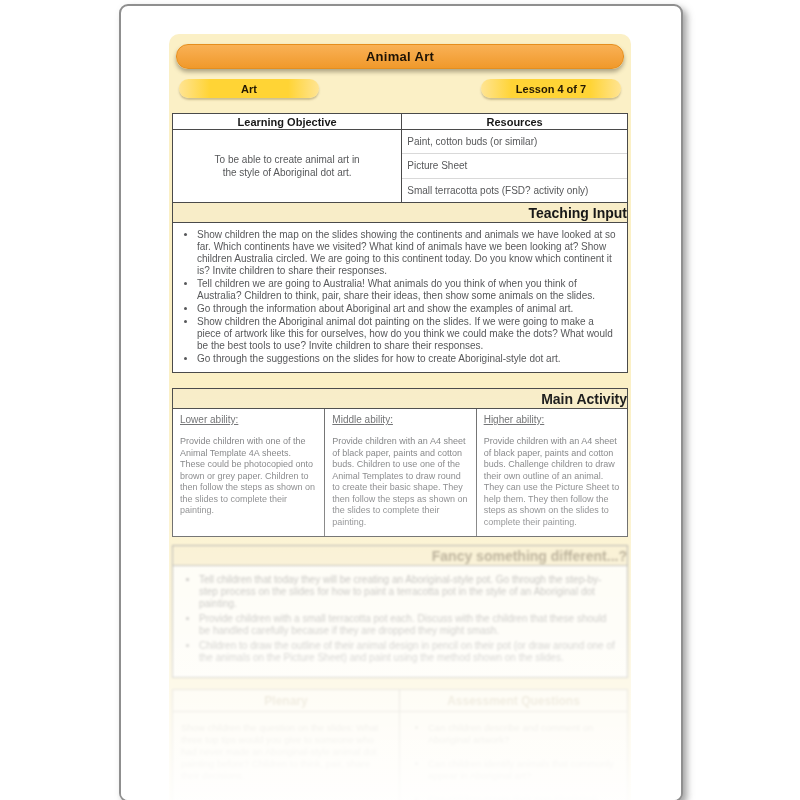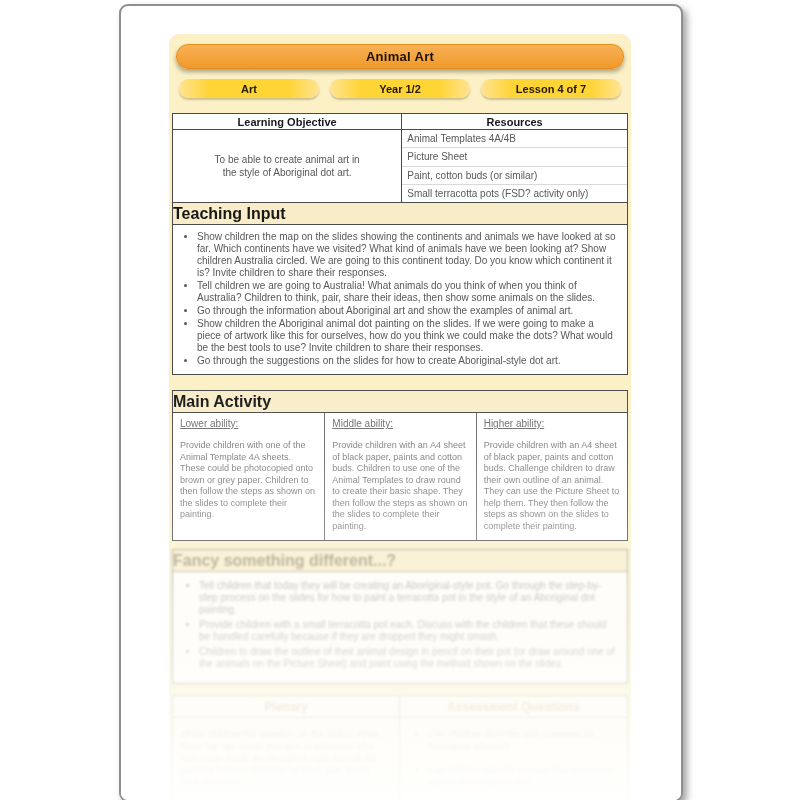--- a/index.html
+++ b/index.html
@@ -38,21 +38,21 @@
     display:flex;align-items:center;justify-content:center;
     font-size:11px;font-weight:bold;color:#231803;
   }
   
   .tblock{
     margin:15px 3px 0 3px;background:#ffffff;
     border:1px solid #4a4a4a;
   }
   .sec-head{
     background:#F8EDC8;border-bottom:1px solid #4a4a4a;
-    text-align:left;font-weight:bold;font-size:16px;color:#181818;
+    text-align:right;font-weight:bold;font-size:14px;color:#181818;
     padding:2px 0 1px 0;
   }
   .sec-head.mid{border-top:1px solid #4a4a4a;}
   
   .obj-grid{display:grid;grid-template-columns:50.5% 49.5%;}
   .obj-grid .hdr{
     font-weight:bold;font-size:11px;color:#181818;text-align:center;
     padding:2px 0 1px 0;border-bottom:1px solid #4a4a4a;
   }
   .obj-grid .colL{border-right:1px solid #4a4a4a;}
@@ -117,36 +117,32 @@
 
     <div class="title-pill">
       <span>Animal Art</span>
     </div>
 
     <div class="pill-row">
       <div class="pill">
         <span>Art</span>
       </div>
       <div class="pill">
-        <span>Year 1/2</span>
-      </div>
-      <div class="pill">
         <span>Lesson 4 of 7</span>
       </div>
     </div>
 
     <div class="tblock">
       <div class="obj-grid">
         <div class="hdr colL">Learning Objective</div>
         <div class="hdr">Resources</div>
         <div class="lo-cell colL">To be able to create animal art in the style of Aboriginal dot art.</div>
         <div class="res-list">
-          <div class="res-item">Animal Templates 4A/4B</div>
+          <div class="res-item">Paint, cotton buds (or similar)</div>
           <div class="res-item">Picture Sheet</div>
-          <div class="res-item">Paint, cotton buds (or similar)</div>
           <div class="res-item">Small terracotta pots (FSD? activity only)</div>
         </div>
       </div>
       <div class="sec-head mid">Teaching Input</div>
       <ul class="bullets">
         <li>Show children the map on the slides showing the continents and animals we have looked at so far. Which continents have we visited? What kind of animals have we been looking at? Show children Australia circled. We are going to this continent today. Do you know which continent it is? Invite children to share their responses.</li>
         <li>Tell children we are going to Australia! What animals do you think of when you think of Australia? Children to think, pair, share their ideas, then show some animals on the slides.</li>
         <li>Go through the information about Aboriginal art and show the examples of animal art.</li>
         <li>Show children the Aboriginal animal dot painting on the slides. If we were going to make a piece of artwork like this for ourselves, how do you think we could make the dots? What would be the best tools to use? Invite children to share their responses.</li>
         <li>Go through the suggestions on the slides for how to create Aboriginal-style dot art.</li>

